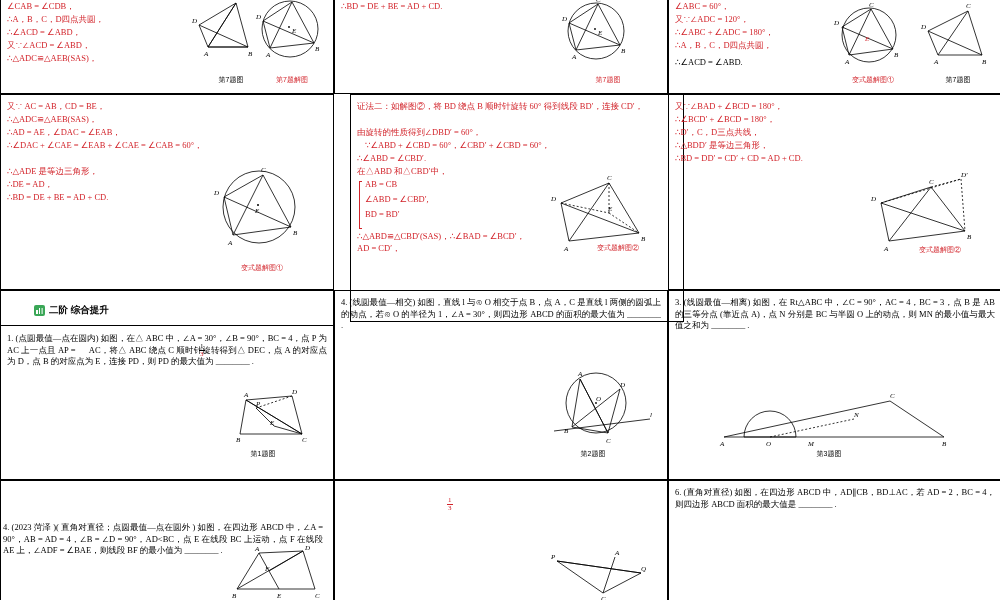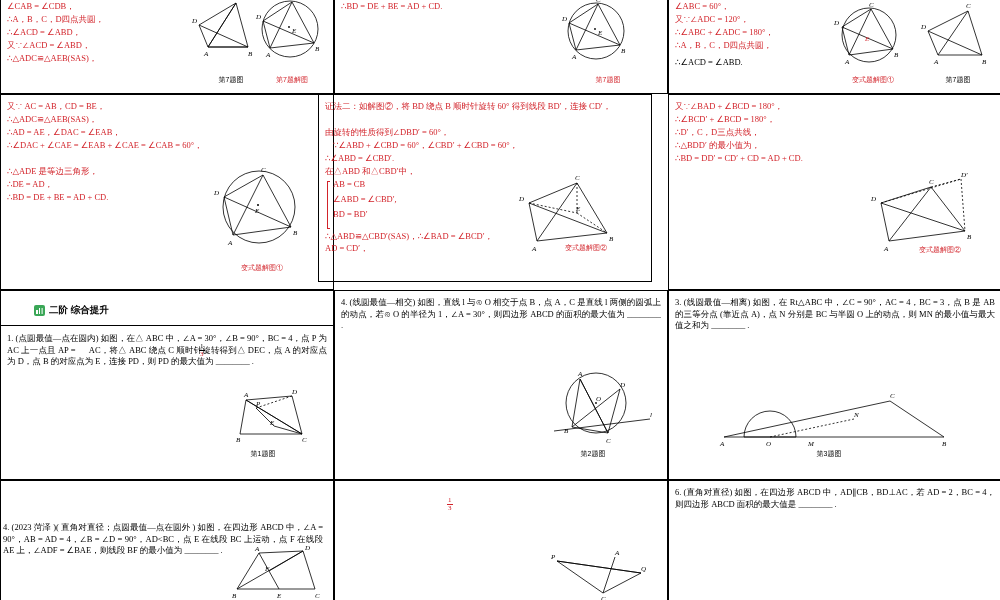--- a/index.html
+++ b/index.html
@@ -168,21 +168,21 @@
           <text x="3" y="30" font-size="7" font-style="italic">D</text>
           <text x="44" y="48" font-size="7" font-style="italic">E</text>
           <text x="17" y="80" font-size="7" font-style="italic">A</text>
           <text x="82" y="70" font-size="7" font-style="italic">B</text>
         </svg>
       </div>
       <div class="cap red" style="left:224px;top:168px;width:74px;">变式题解图①</div>
     </div>
   </div>
 
-  <div class="cell" style="left:318px;top:94px;width:334px;height:188px;">
+  <div class="cell" style="left:350px;top:94px;width:334px;height:228px;">
     <div class="cell-inner">
       <div class="txt red" style="left:6px;top:6px;width:320px;">证法二：如解图②，将 BD 绕点 B 顺时针旋转 60° 得到线段 BD′，连接 CD′，</div>
       <div class="txt red" style="left:6px;top:32px;width:320px;">由旋转的性质得到∠DBD′ = 60°，</div>
       <div class="txt red" style="left:6px;top:45px;width:320px;margin-left:8px;">∵∠ABD + ∠CBD = 60°，∠CBD′ + ∠CBD = 60°，</div>
       <div class="txt red" style="left:6px;top:58px;width:320px;">∴∠ABD = ∠CBD′.</div>
       <div class="txt red" style="left:6px;top:71px;width:320px;">在△ABD 和△CBD′中，</div>
 
       <div style="position:absolute;left:8px;top:86px;width:2px;height:46px;border-left:1px solid #d2232a;border-top:1px solid #d2232a;border-bottom:1px solid #d2232a;"></div>
       <div class="txt red" style="left:14px;top:84px;width:100px;">AB = CB</div>
       <div class="txt red" style="left:14px;top:99px;width:110px;">∠ABD = ∠CBD′,</div>
@@ -207,21 +207,21 @@
       </div>
       <div class="cap red" style="left:230px;top:148px;width:74px;">变式题解图②</div>
     </div>
   </div>
 
   <div class="cell" style="left:668px;top:94px;width:334px;height:196px;">
     <div class="cell-inner">
       <div class="txt red" style="left:6px;top:6px;width:200px;">又∵∠BAD + ∠BCD = 180°，</div>
       <div class="txt red" style="left:6px;top:19px;width:200px;">∴∠BCD′ + ∠BCD = 180°，</div>
       <div class="txt red" style="left:6px;top:32px;width:200px;">∴D′，C，D三点共线，</div>
-      <div class="txt red" style="left:6px;top:45px;width:200px;">∴△BDD′ 的最小值为，</div>
+      <div class="txt red" style="left:6px;top:45px;width:200px;">∴△BDD′ 是等边三角形，</div>
       <div class="txt red" style="left:6px;top:58px;width:240px;">∴BD = DD′ = CD′ + CD = AD + CD.</div>
 
       <div class="fig" style="left:200px;top:74px;">
         <svg width="125" height="92">
           <polygon points="20,72 96,62 62,18" fill="none" stroke="#000" stroke-width="0.8"></polygon>
           <line x1="12" y1="34" x2="62" y2="18" stroke="#000" stroke-width="0.8"></line>
           <line x1="12" y1="34" x2="20" y2="72" stroke="#000" stroke-width="0.8"></line>
           <line x1="12" y1="34" x2="96" y2="62" stroke="#000" stroke-width="0.8"></line>
           <line x1="62" y1="18" x2="92" y2="10" stroke="#000" stroke-width="0.8" stroke-dasharray="2,2"></line>
           <line x1="92" y1="10" x2="96" y2="62" stroke="#000" stroke-width="0.8" stroke-dasharray="2,2"></line>

